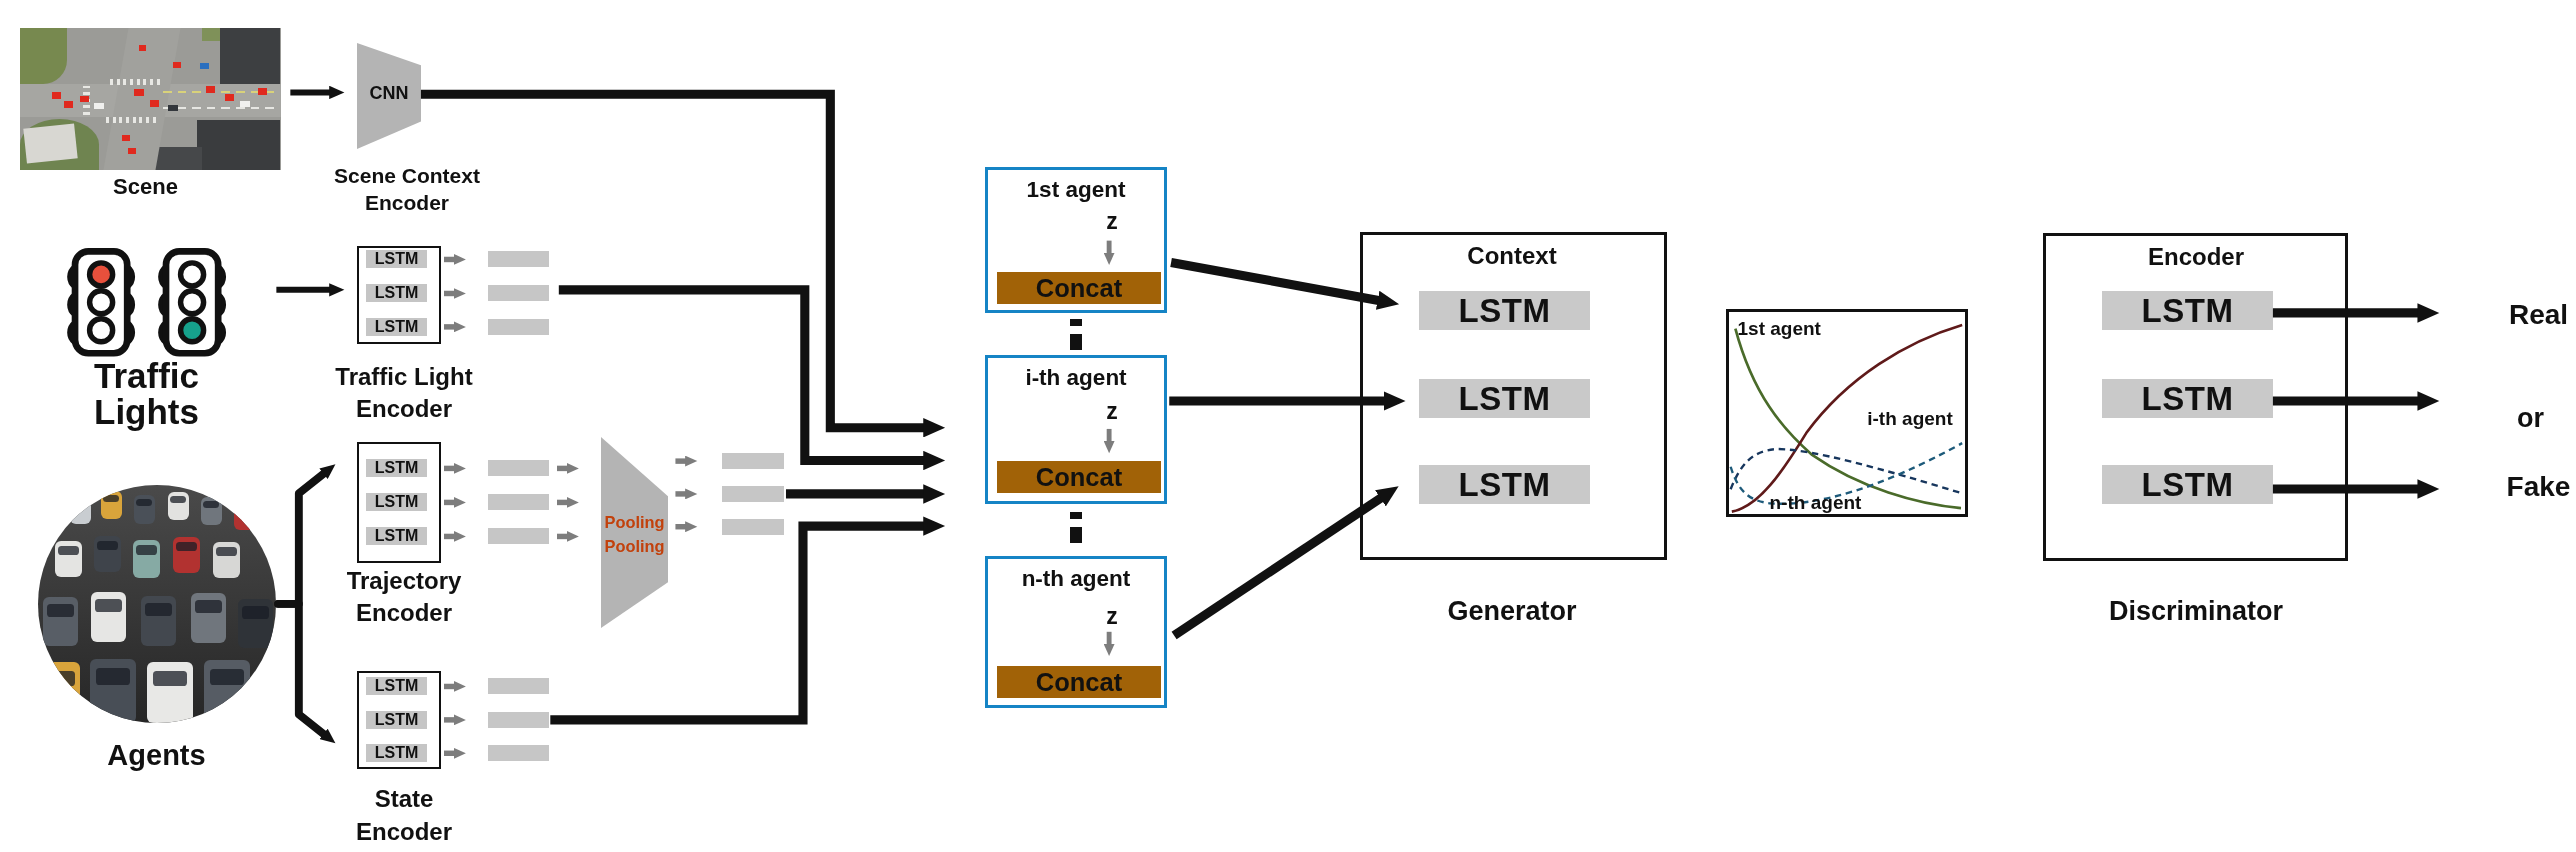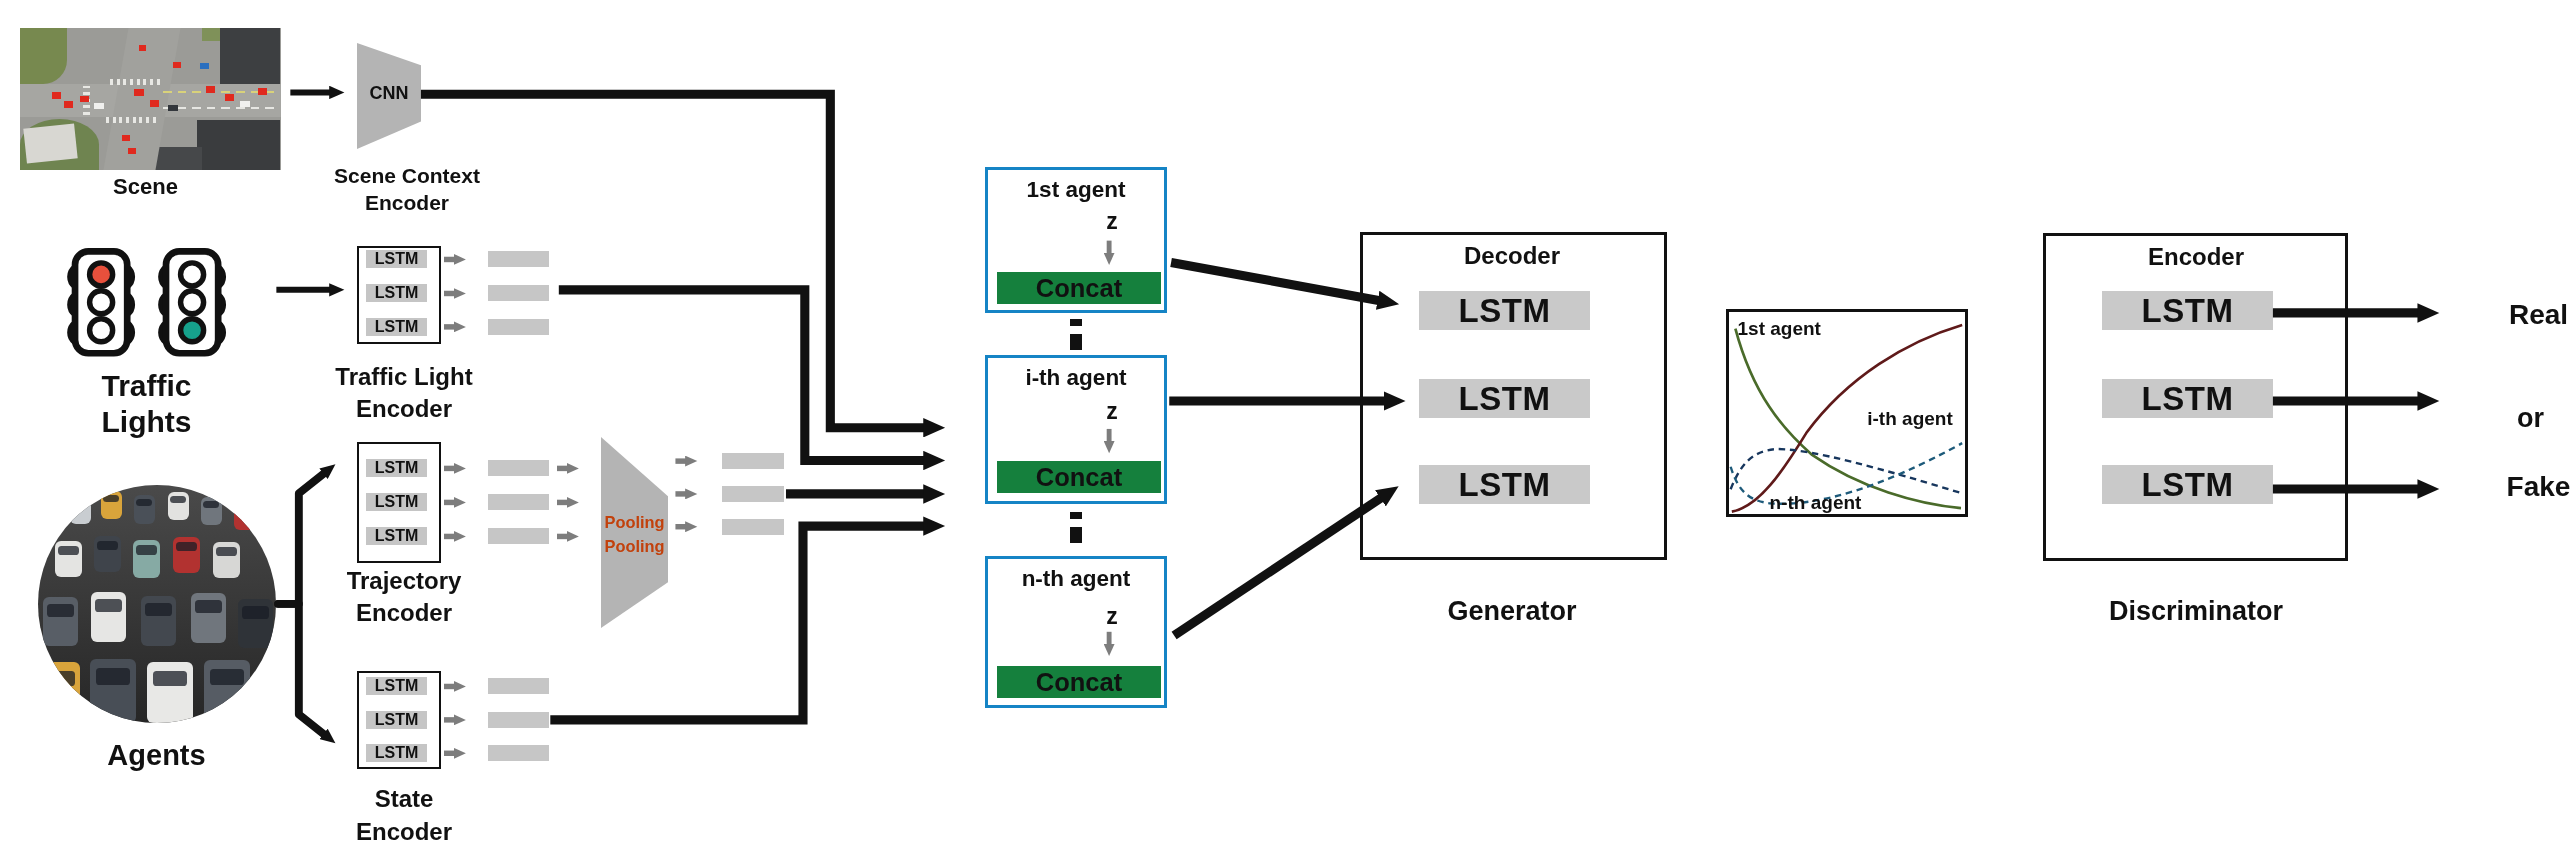--- a/index.html
+++ b/index.html
@@ -9,21 +9,21 @@
   .lbl{position:absolute;font-weight:bold;color:#111;text-align:center;line-height:1.15;}
   .box{position:absolute;background:#fff;border:2.4px solid #111;box-sizing:border-box;}
   .bigbox{position:absolute;background:#fff;border:3.6px solid #111;box-sizing:border-box;}
   .agentbox{position:absolute;background:#fff;border:3px solid #1584c5;box-sizing:border-box;}
   .lstm-s{position:absolute;width:61px;height:18px;background:#c5c5c5;color:#111;
           font-weight:bold;font-size:16px;text-align:center;line-height:18px;}
   .lstm-b{position:absolute;width:171px;height:39px;background:#c9c9c9;color:#111;
           font-weight:bold;font-size:33px;text-align:center;line-height:39px;letter-spacing:0.6px;}
   .gbar{position:absolute;width:61px;height:16px;background:#c6c6c6;}
   .pbar{position:absolute;width:62px;height:16px;background:#c6c6c6;}
-  .concat{position:absolute;left:9px;width:164px;height:32px;background:#15803d;color:#111;
+  .concat{position:absolute;left:9px;width:164px;height:32px;background:#a16207;color:#111;
           font-weight:bold;font-size:25.5px;text-align:center;line-height:32px;}
   .dash{position:absolute;background:#111;}
   .trap{position:absolute;background:#b4b4b4;}
   svg{position:absolute;overflow:visible;}
   .photo{position:absolute;overflow:hidden;}
   .car{position:absolute;border-radius:6px;}
   .cwin{position:absolute;left:12%;width:76%;height:26%;top:14%;border-radius:3.6px;background:rgba(25,30,38,.75);}
 </style>
 </head>
 <body>
@@ -88,21 +88,21 @@
       <rect x="38" y="10" width="86" height="168" rx="22" stroke-width="11"></rect>
       <rect x="188" y="10" width="86" height="168" rx="22" stroke-width="11"></rect>
       <circle cx="81" cy="48" r="19" stroke-width="9" fill="#e8503c"></circle>
       <circle cx="81" cy="94" r="19" stroke-width="9"></circle>
       <circle cx="81" cy="140" r="19" stroke-width="9"></circle>
       <circle cx="231" cy="48" r="19" stroke-width="9"></circle>
       <circle cx="231" cy="94" r="19" stroke-width="9"></circle>
       <circle cx="231" cy="140" r="19" stroke-width="9" fill="#16a18c"></circle>
     </g>
   </svg>
-  <div class="lbl" style="left:86px;top:368px;width:121px;font-size:30px;line-height:36px;">
+  <div class="lbl" style="left:86px;top:358px;width:121px;font-size:35px;line-height:36px;">
     <span>Traffic</span><br>
     <span>Lights</span>
   </div>
 
   <div class="box" style="left:357px;top:246px;width:84px;height:98px;"></div>
   <div class="lstm-s" style="left:366px;top:250px;">LSTM</div>
   <div class="lstm-s" style="left:366px;top:284px;">LSTM</div>
   <div class="lstm-s" style="left:366px;top:318px;">LSTM</div>
   <div class="gbar" style="left:488px;top:251px;"></div>
   <div class="gbar" style="left:488px;top:285px;"></div>
@@ -223,21 +223,21 @@
   </div>
   <div class="dash" style="left:1070px;top:512px;width:12px;height:7.3px;"></div>
   <div class="dash" style="left:1070px;top:527px;width:12px;height:16px;"></div>
   <div class="agentbox" style="left:985px;top:556px;width:182px;height:152px;">
     <div class="lbl" style="left:0;top:7.3px;width:100%;font-size:22.5px;">n-th agent</div>
     <div class="lbl" style="left:106px;top:44px;width:36px;font-size:23px;">z</div>
     <div class="concat" style="top:107px;">Concat</div>
   </div>
 
   <div class="bigbox" style="left:1360px;top:232px;width:307px;height:328px;"></div>
-  <div class="lbl" style="left:1421px;top:242px;width:182px;font-size:24px;">Decoder</div>
+  <div class="lbl" style="left:1421px;top:242px;width:182px;font-size:24px;">Context</div>
   <div class="lstm-b" style="left:1419px;top:291px;">LSTM</div>
   <div class="lstm-b" style="left:1419px;top:379px;">LSTM</div>
   <div class="lstm-b" style="left:1419px;top:465px;">LSTM</div>
   <div class="lbl" style="left:1421px;top:596px;width:182px;font-size:27px;">Generator</div>
 
   <div class="abs" style="left:1726px;top:309px;width:242px;height:208px;border:3px solid #111;box-sizing:border-box;background:#fff;">
     <svg style="left:0;top:0;" width="236" height="202" viewBox="0 0 398 342">
       <path fill="none" stroke-width="4.5" stroke="#4a6b2a" d="M10,28 C40,140 90,198 140,242 C220,298 320,326 392,332"></path>
       <path fill="none" stroke-width="4.5" stroke="#5f1a1a" d="M4,338 C50,330 90,270 130,205 C200,110 300,50 394,22"></path>
       <path fill="none" stroke-width="4" stroke-dasharray="11 8" stroke="#17365d" d="M2,300 C20,255 40,235 80,232 C140,232 260,266 394,307"></path>

